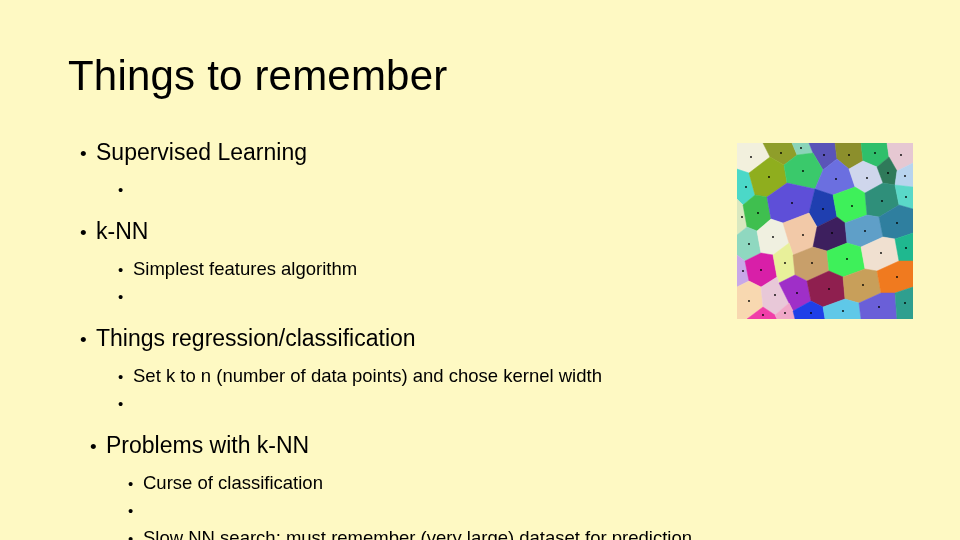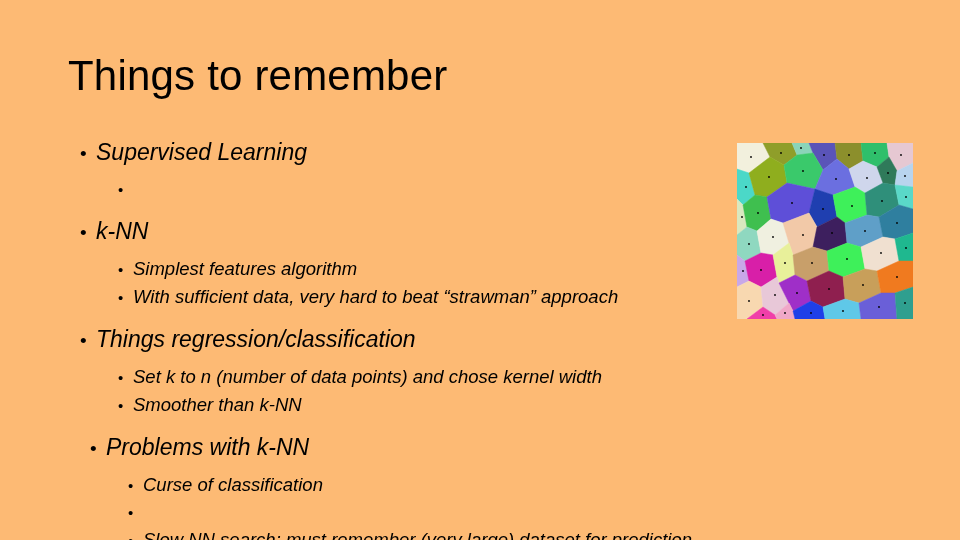--- a/index.html
+++ b/index.html
@@ -12,21 +12,21 @@
     background: #ffffff;
     font-family: "Liberation Sans", sans-serif;
     color: #000000;
     overflow: hidden;
     position: relative;
   }
 
   .slide {
     position: absolute;
     inset: 0;
-    background: #fdba74;
+    background: #fef9c3;
   }
 
   
   .slide-title {
     position: absolute;
     left: 68px;
     top: 52px;
     font-size: 42px;
     font-weight: 400;
     line-height: 1.15;
@@ -82,21 +82,21 @@
 
   
   .group-shift .lvl1 { padding-left: 22px; }
   .group-shift .lvl2 { padding-left: 60px; }
 
   .dot {
     display: inline-block;
     text-align: left;
     color: #000000;
   }
-  .btext { display: inline-block; font-style: italic; }
+  .btext { display: inline-block; }
 
   .gap-sm { height: 7px; }
   .gap-md { height: 13px; }
 
   
   .figure {
     position: absolute;
     left: 737px;
     top: 143px;
     width: 176px;
@@ -133,39 +133,37 @@
         <span class="dot">•</span>
         <span class="btext">k-NN</span>
       </div>
       <div class="gap-sm"></div>
       <div class="bullet-row lvl2">
         <span class="dot">•</span>
         <span class="btext">Simplest features algorithm</span>
       </div>
       <div class="bullet-row lvl2">
         <span class="dot">•</span>
-        <span class="btext">With sufficient data, very hard to beat “strawman” approach</span>
       </div>
     </div>
 
     <div class="gap-md"></div>
 
     <div class="group">
       <div class="bullet-row lvl1">
         <span class="dot">•</span>
         <span class="btext">Things regression/classification</span>
       </div>
       <div class="gap-sm"></div>
       <div class="bullet-row lvl2">
         <span class="dot">•</span>
         <span class="btext">Set k to n (number of data points) and chose kernel width</span>
       </div>
       <div class="bullet-row lvl2">
         <span class="dot">•</span>
-        <span class="btext">Smoother than k-NN</span>
       </div>
     </div>
 
     <div class="gap-md"></div>
 
     <div class="group group-shift">
       <div class="bullet-row lvl1">
         <span class="dot">•</span>
         <span class="btext">Problems with k-NN</span>
       </div>

